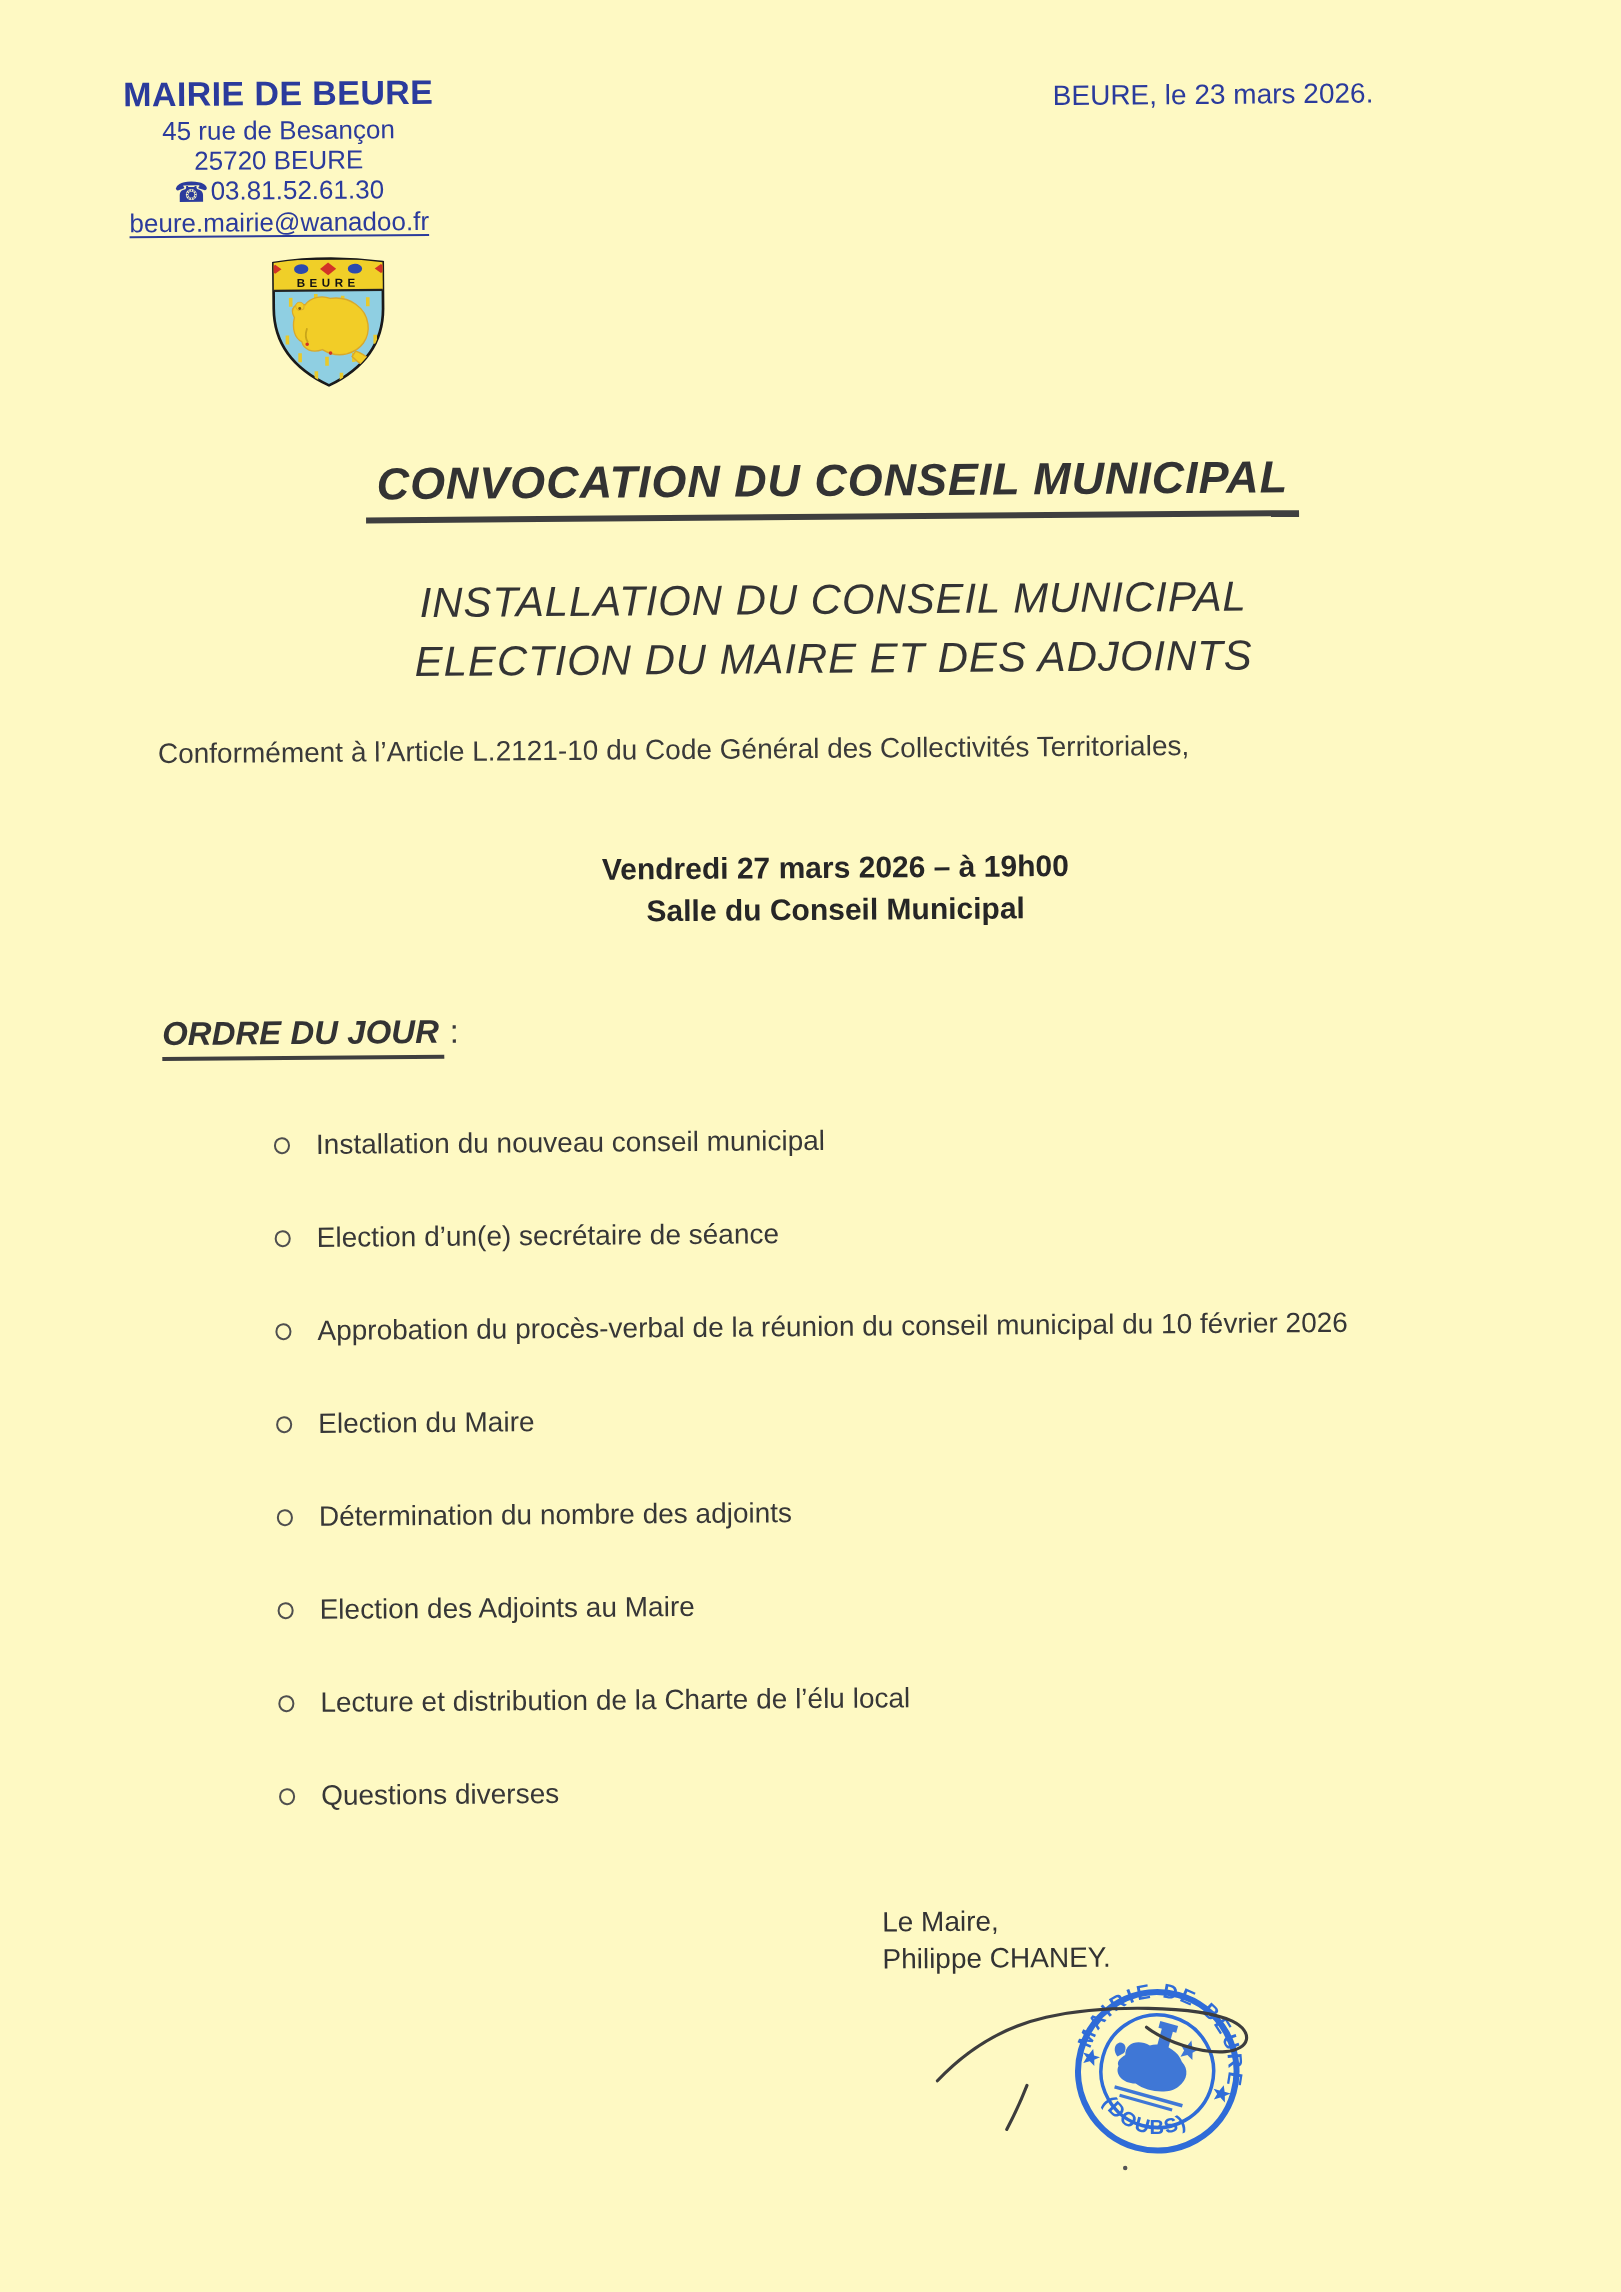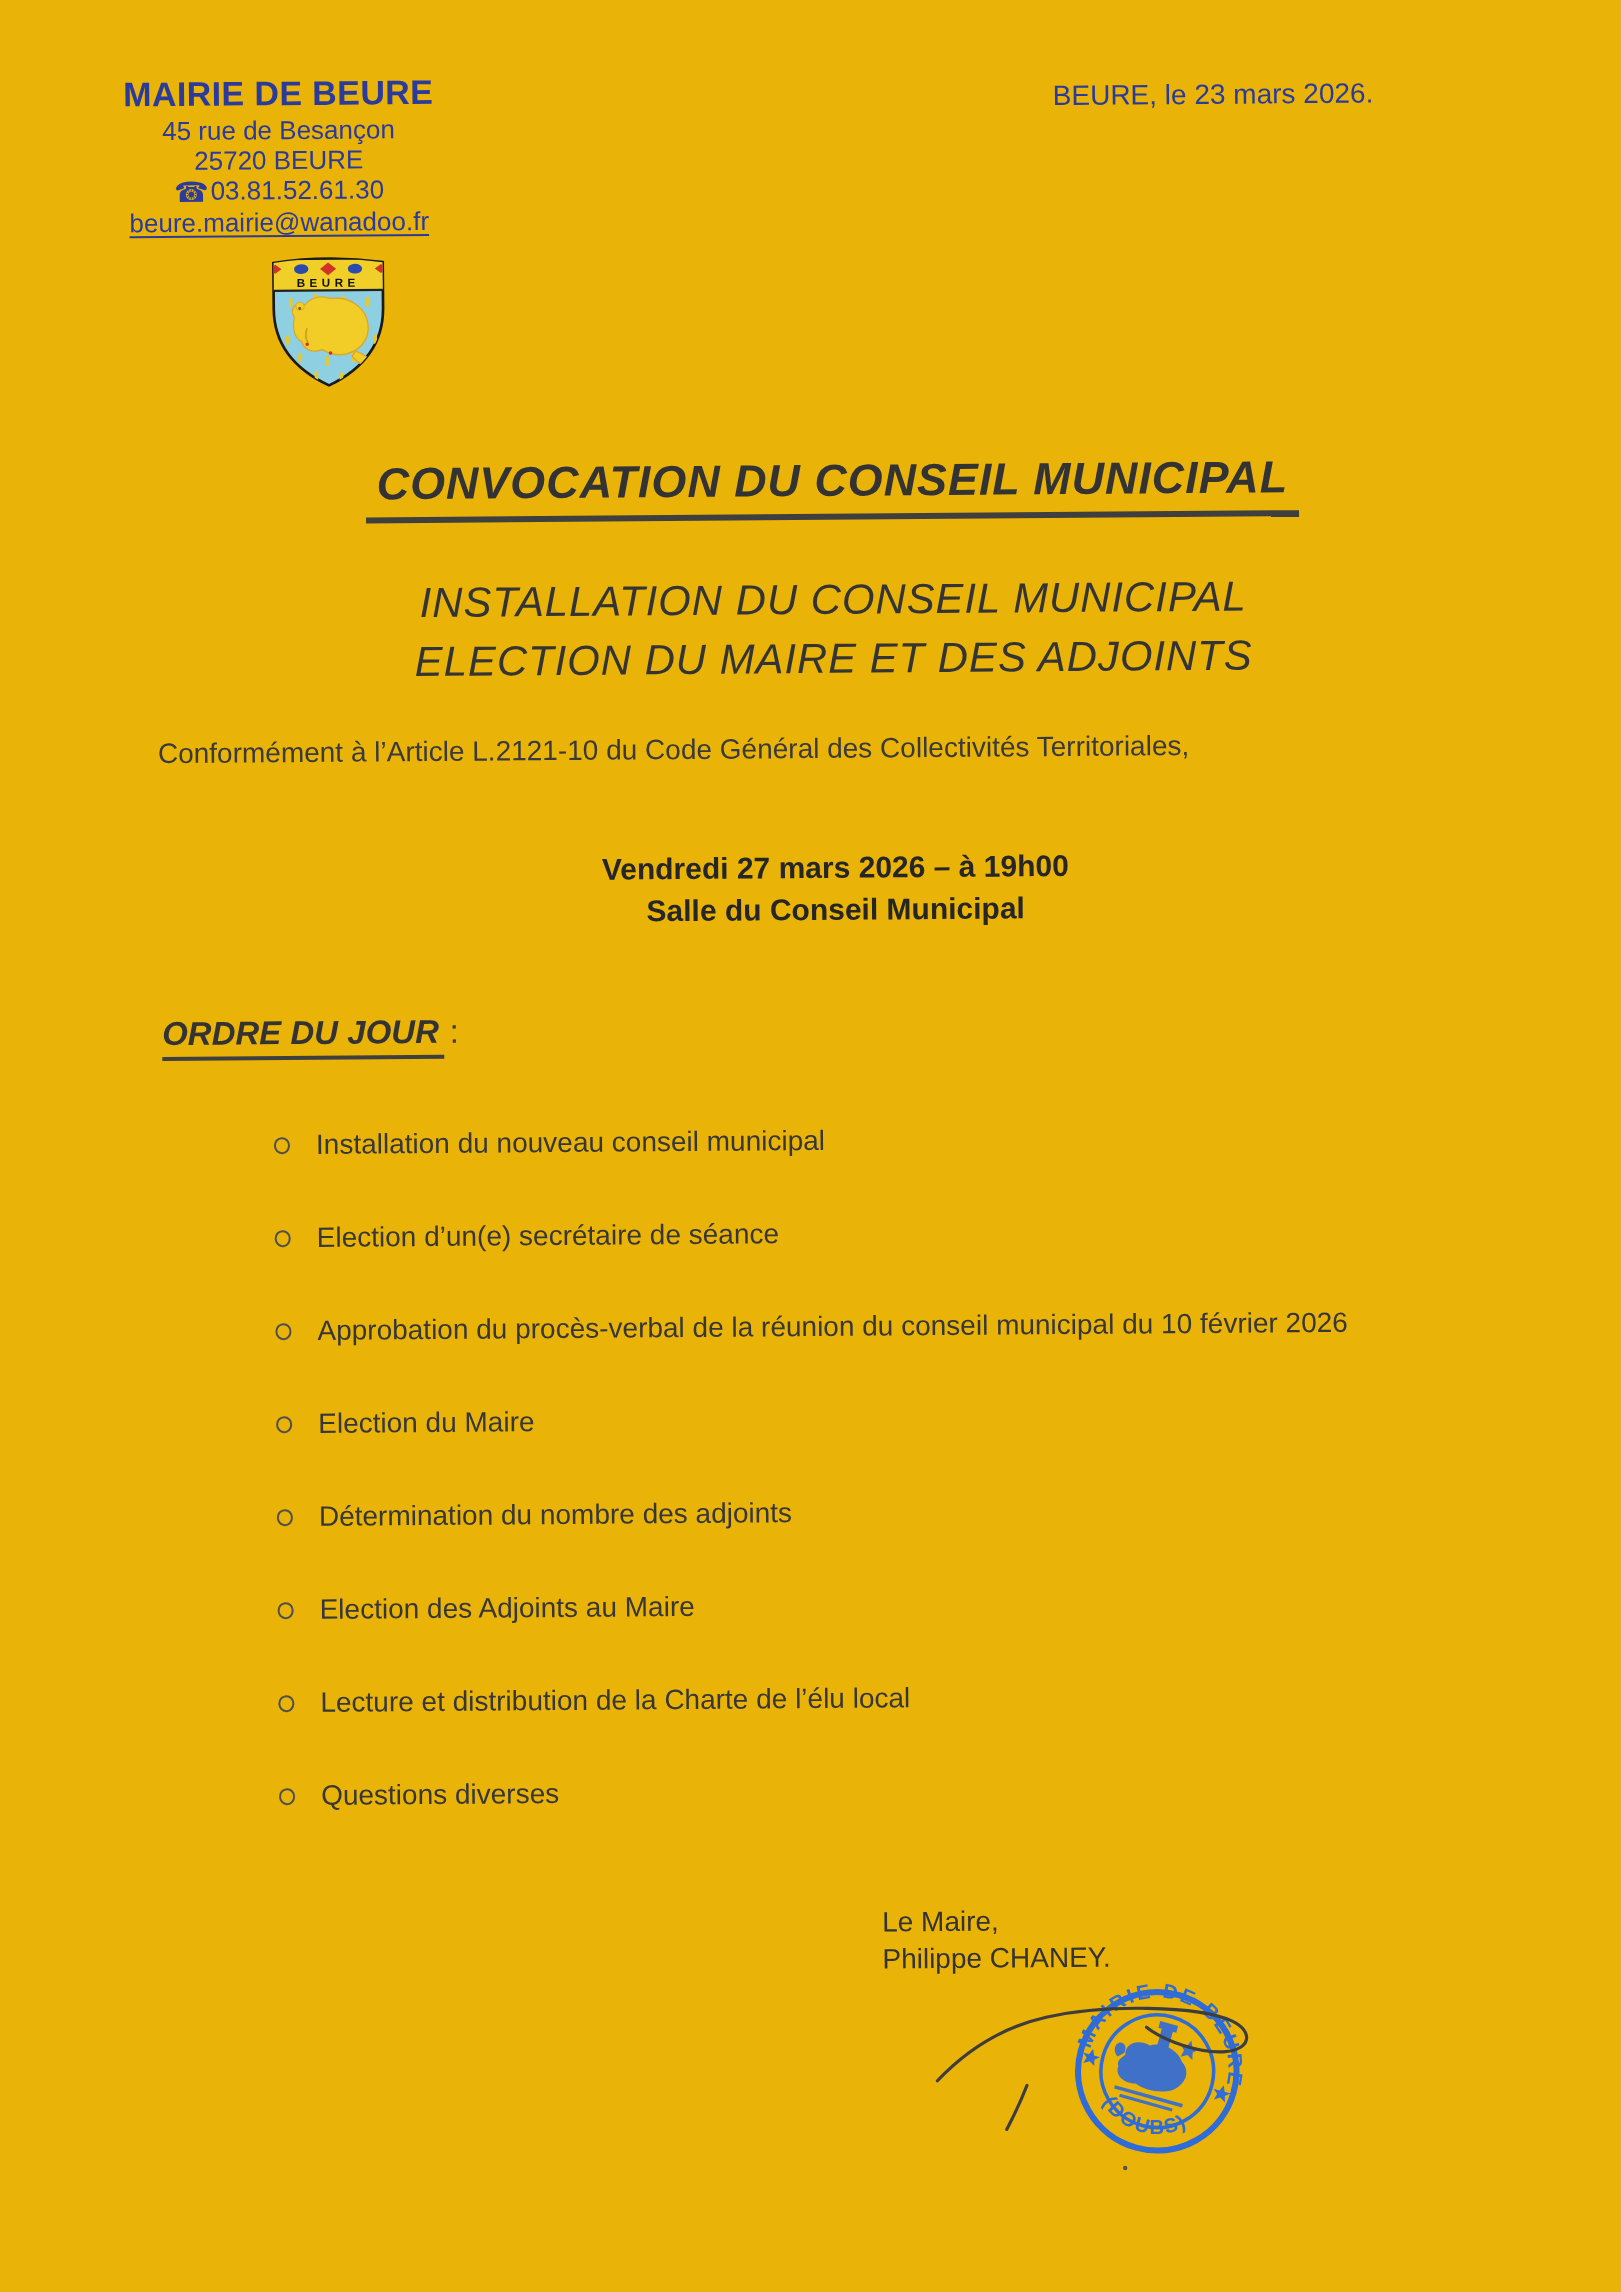--- a/index.html
+++ b/index.html
@@ -1,17 +1,17 @@
 <!DOCTYPE html>
 <html style="font-size:14.3px"><head>
 <meta charset="utf-8">
 <style>
   html,body{margin:0;padding:0;background:#888;}
   .page{
-    position:relative;width:1621px;height:2293px;background:#eab308;
+    position:relative;width:1621px;height:2293px;background:#fef9c3;
     margin:0 auto;overflow:hidden;
     font-family:"Liberation Sans", sans-serif;color:#3a3a3a;
   }
   .tilt{position:absolute;inset:0;transform:rotate(-0.45deg);}
   
   .header-block{position:absolute;left:85px;top:68px;width:403px;text-align:center;color:#2b3b9c;}
   .org-name{font-size:34px;font-weight:bold;line-height:43px;letter-spacing:0.4px;}
   .addr{font-size:26px;line-height:30px;}
   .phone-line{font-size:26px;line-height:30px;}
   .phone-glyph{font-size:28px;vertical-align:-1.8px;margin-right:1.8px;}

